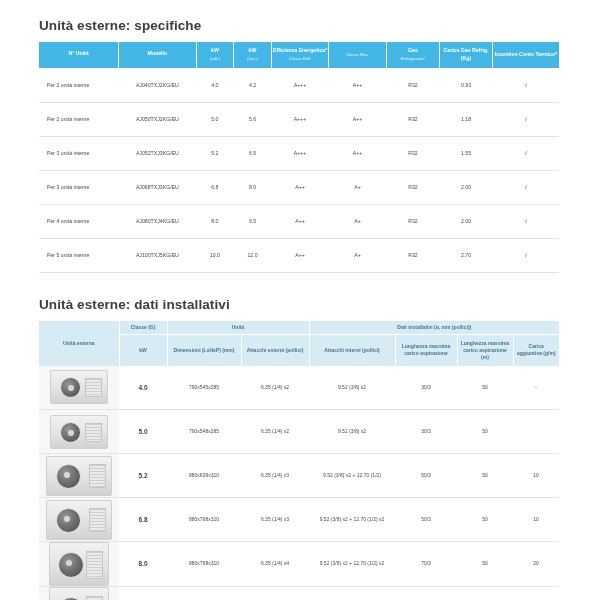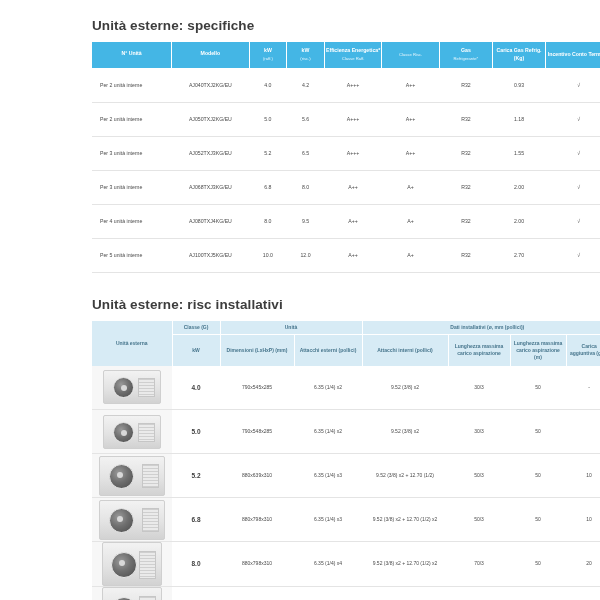--- a/index.html
+++ b/index.html
@@ -5,21 +5,21 @@
   * { box-sizing: border-box; }
   html, body {
     margin: 0; padding: 0;
     width: 600px; height: 600px;
     background: #ffffff;
     font-family: "Liberation Sans", sans-serif;
   }
   .page {
     width: 600px; height: 600px;
     background: #ffffff;
-    padding: 18px 20px 0 92px;
+    padding: 18px 20px 0 39px;
     position: relative;
     overflow: hidden;
   }
   .section-title {
     color: #3d3d3d;
     font-size: 13.5px;
     font-weight: 700;
     margin: 0 0 9px 0;
     letter-spacing: 0.1px;
   }
@@ -231,21 +231,21 @@
         <td>12.0</td>
         <td>A++</td>
         <td>A+</td>
         <td>R32</td>
         <td>2.70</td>
         <td class="check">√</td>
       </tr>
     </tbody>
   </table>
 
-  <h2 class="section-title second">Unità esterne: risc installativi</h2>
+  <h2 class="section-title second">Unità esterne: dati installativi</h2>
 
   <table class="t2">
     <colgroup>
       <col style="width:80px">
         <col style="width:48px">
         <col style="width:74px">
         <col style="width:68px">
       <col style="width:86px">
         <col style="width:62px">
         <col style="width:56px">

